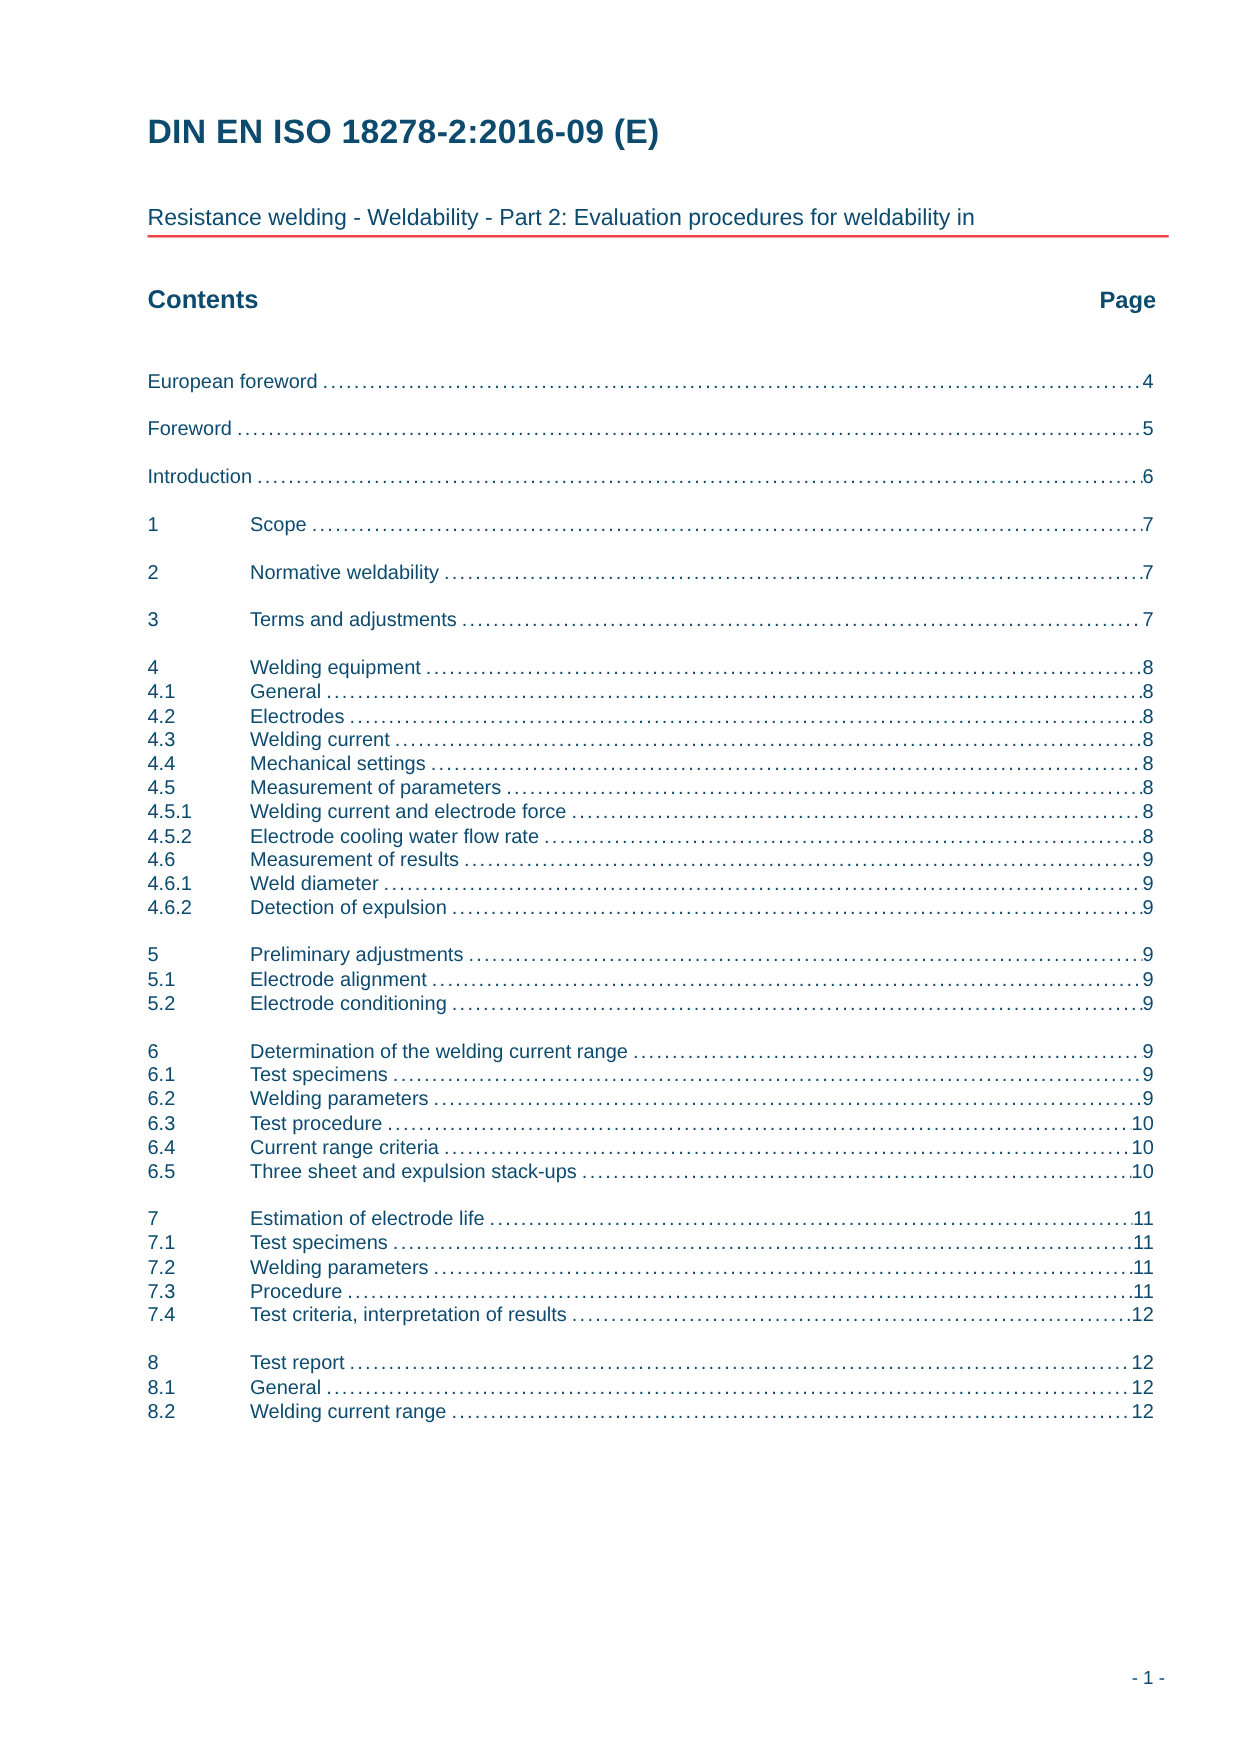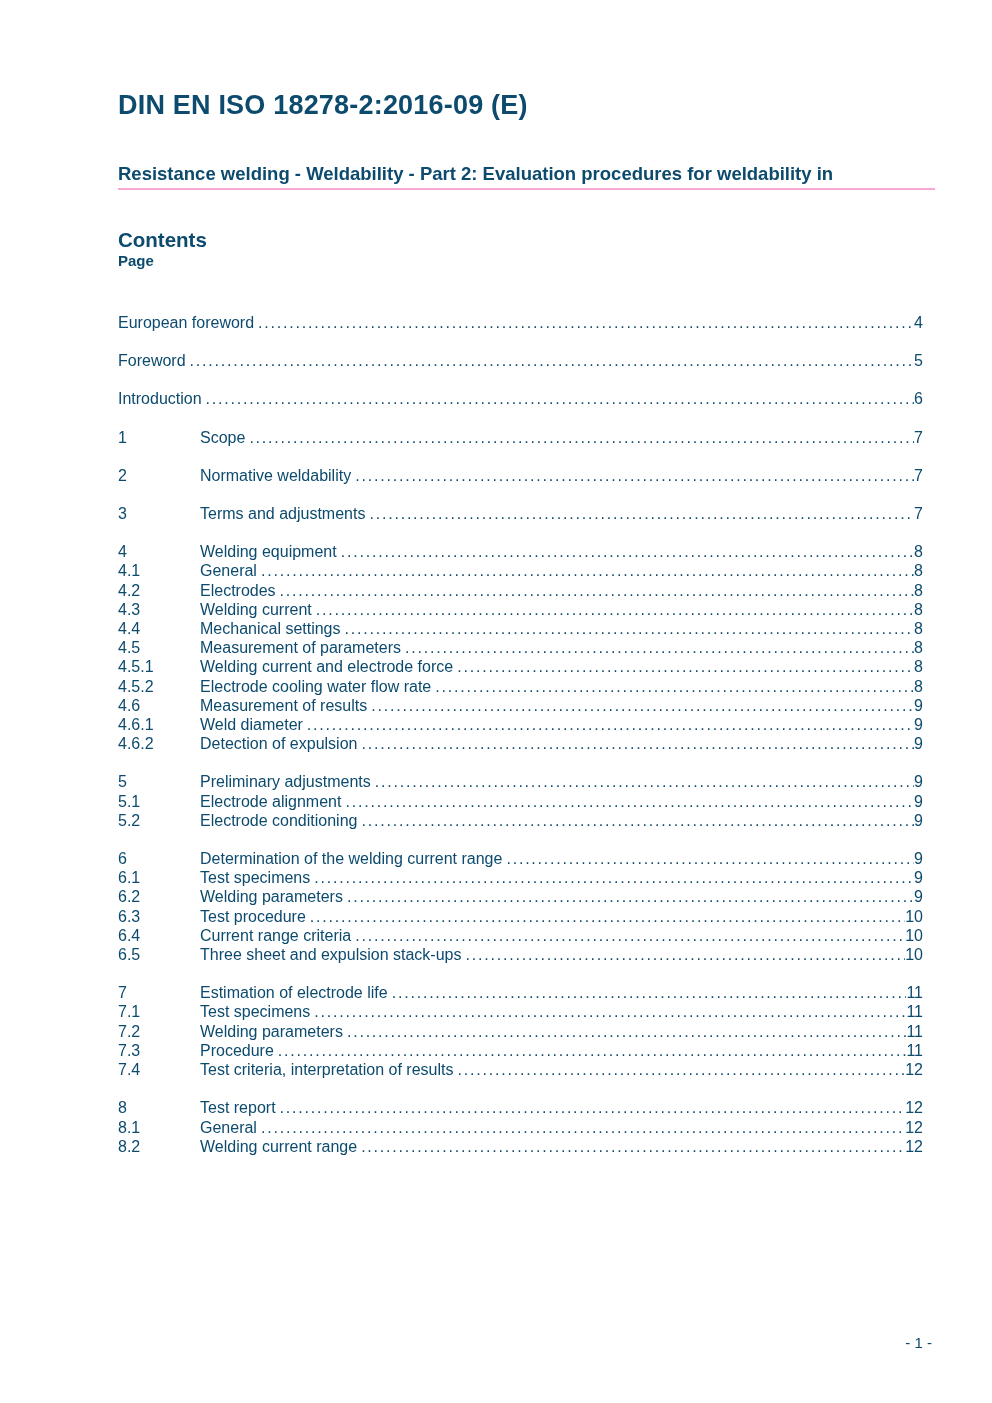--- a/index.html
+++ b/index.html
@@ -27,39 +27,38 @@
     margin: 0;
     font-size: 27px;
     line-height: 34px;
     font-weight: bold;
     letter-spacing: 0.2px;
   }
   .doc-title {
     margin: 40px 0 0 0;
     font-size: 18.5px;
     line-height: 24px;
-    font-weight: bold;
+    font-weight: normal;
     padding-bottom: 2px;
-    border-bottom: 2px solid #f9a8d4;
+    border-bottom: 2px solid #ef4444;
   }
   .contents-row {
     margin-top: 38px;
     display: flex;
     align-items: baseline;
     justify-content: space-between;
-    flex-direction: column;
   }
   .contents-heading {
     margin: 0;
     font-size: 20.5px;
     line-height: 24px;
     font-weight: bold;
   }
   .page-col-label {
-    font-size: 15px;
+    font-size: 19px;
     font-weight: bold;
     padding-right: 10px;
   }
   .toc {
     margin-top: 44px;
     font-size: 16px;
   }
   .toc-group {
     margin-bottom: 19px;
   }

